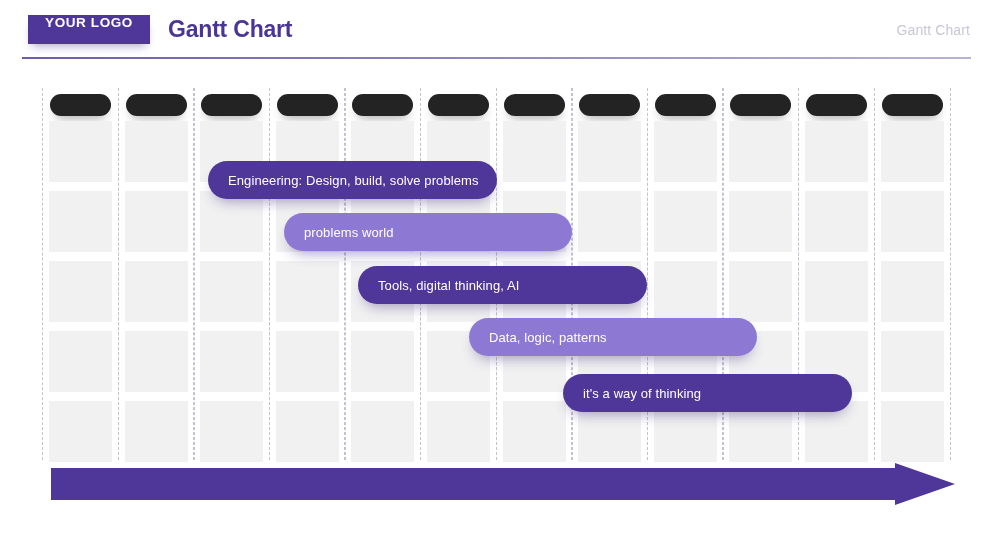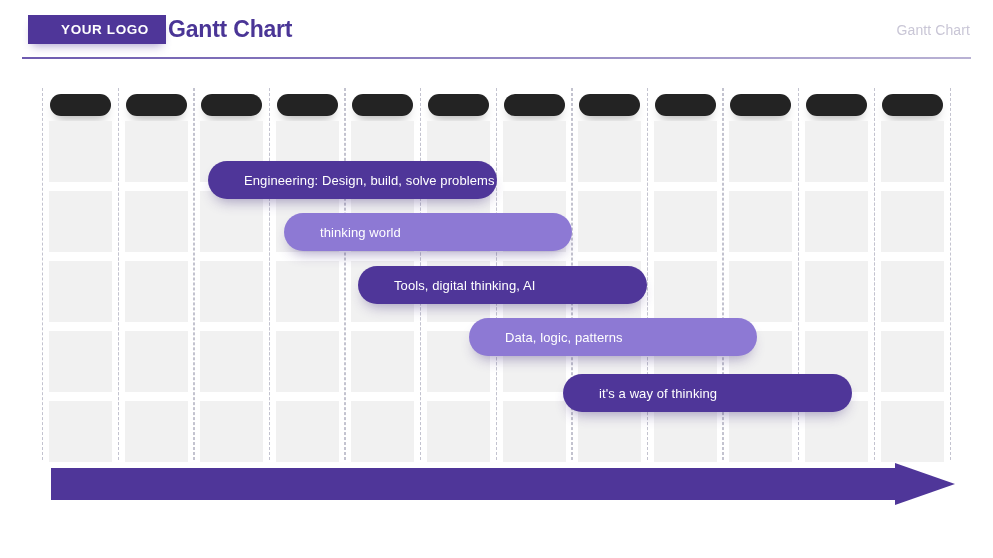--- a/index.html
+++ b/index.html
@@ -9,23 +9,22 @@
     font-family:"Liberation Sans", sans-serif;
     overflow:hidden;
     position:relative;
   }
 
   
   .header{position:absolute;left:0;top:0;width:993px;height:60px;}
   .logo-box{
     position:absolute;left:28px;top:15px;width:122px;height:29px;
     background:#4f3699;
-    display:flex;align-items:center;justify-content:center;
+    display:flex;justify-content:center;
     box-shadow:0 6px 10px -4px rgba(79,54,153,.45);
-    padding-left:16px;
   }
   .logo-text{
     color:#ffffff;font-size:13.5px;font-weight:bold;letter-spacing:.6px;
   }
   .page-title{
     position:absolute;left:168px;top:16px;
     color:#4a3596;font-size:23px;font-weight:bold;letter-spacing:-.2px;
   }
   .watermark{
     position:absolute;right:23px;top:22px;
@@ -58,21 +57,21 @@
 
   
   .bars{position:absolute;left:0;top:0;width:993px;height:558px;pointer-events:none;}
   .bar{
     position:absolute;height:38px;border-radius:19px;
     display:flex;align-items:center;
     box-shadow:0 8px 14px -6px rgba(60,40,120,.45);
     pointer-events:auto;
   }
   .bar-label{
-    color:#ffffff;font-size:13px;padding-left:36px;white-space:nowrap;
+    color:#ffffff;font-size:13px;padding-left:20px;white-space:nowrap;
     letter-spacing:.1px;
   }
 
   
   .arrow-wrap{position:absolute;left:51px;top:463px;width:905px;height:42px;}
   .arrow-shaft{
     position:absolute;left:0;top:5px;width:845px;height:32px;background:#4f3699;
   }
   .arrow-head{
     position:absolute;left:844px;top:0;width:0;height:0;
@@ -190,21 +189,21 @@
       <div class="cell"></div>
       <div class="cell"></div>
     </div>
   </div>
 
 <div class="bars" id="bars">
     <div class="bar" style="left: 208px; top: 161px; width: 289px; background: rgb(79, 54, 153);">
       <span class="bar-label">Engineering: Design, build, solve problems</span>
     </div>
     <div class="bar" style="left: 284px; top: 213px; width: 288px; background: rgb(141, 121, 212);">
-      <span class="bar-label">thinking world</span>
+      <span class="bar-label">problems world</span>
     </div>
     <div class="bar" style="left: 358px; top: 266px; width: 289px; background: rgb(79, 54, 153);">
       <span class="bar-label">Tools, digital thinking, AI</span>
     </div>
     <div class="bar" style="left: 563px; top: 374px; width: 289px; background: rgb(79, 54, 153);">
       <span class="bar-label">it's a way of thinking</span>
     </div>
     <div class="bar" style="left: 469px; top: 318px; width: 288px; background: rgb(141, 121, 212);">
       <span class="bar-label">Data, logic, patterns</span>
     </div>

